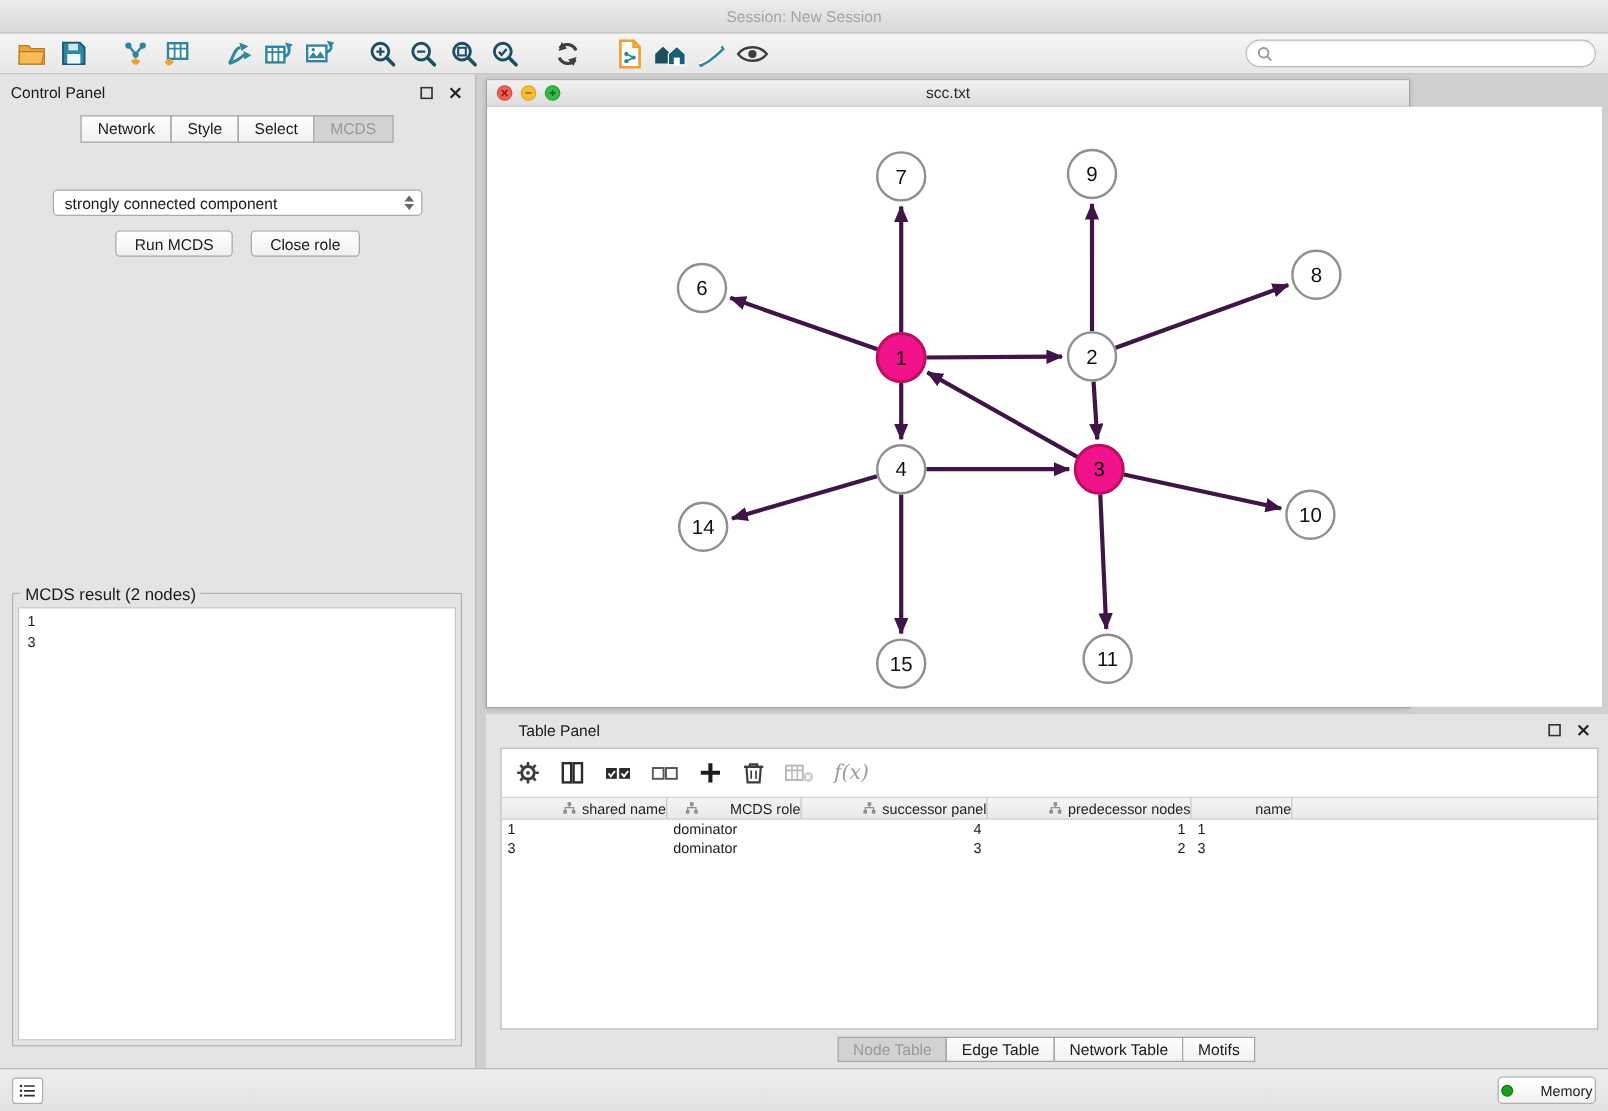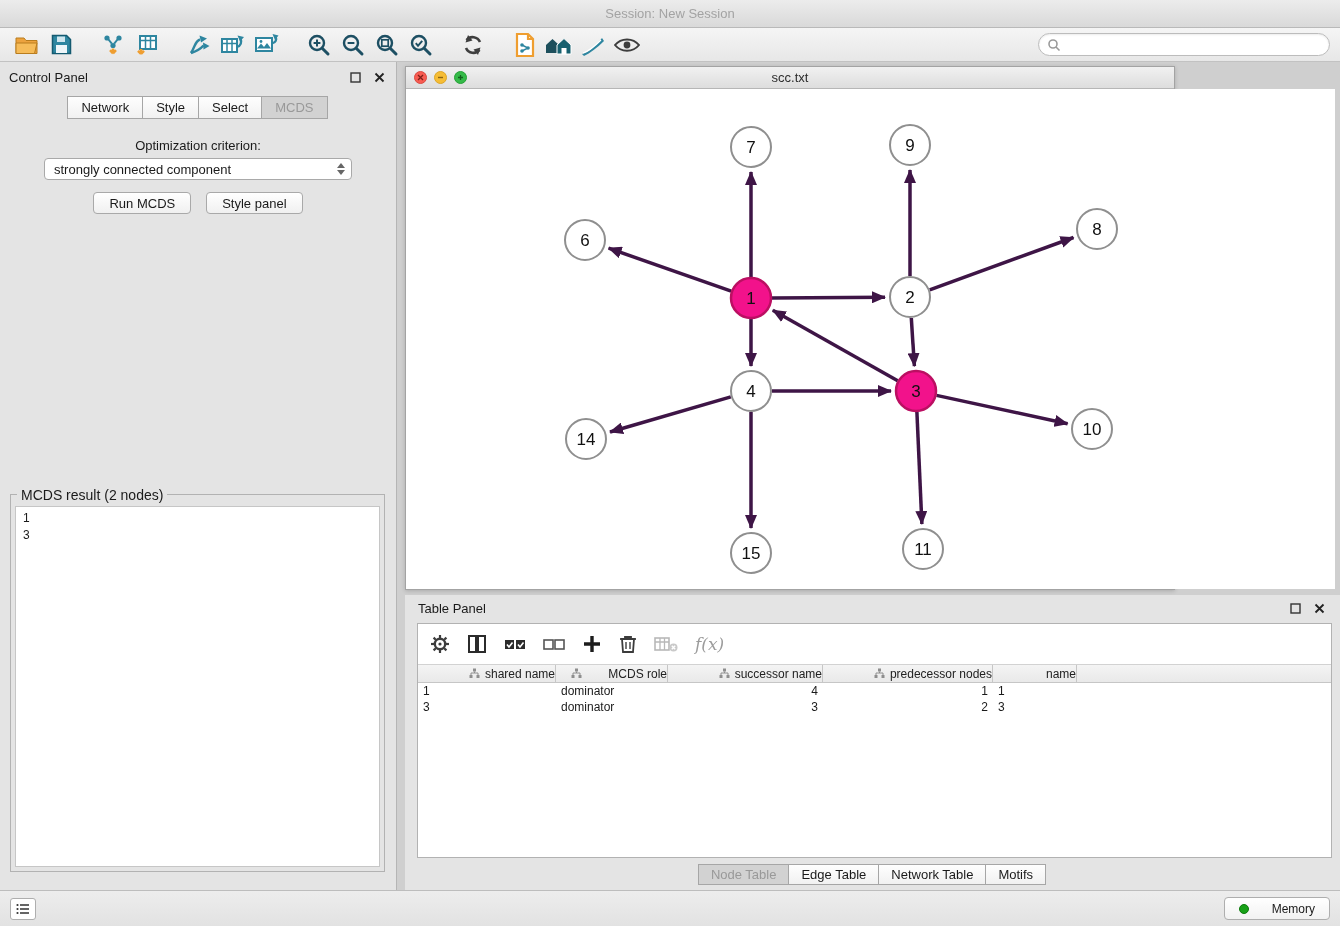--- a/index.html
+++ b/index.html
@@ -43,39 +43,39 @@
 
 
 .net-window{position:absolute;left:405px;top:4px;width:770px;height:524px;border:1px solid #a3a3a3;background:#fff;box-shadow:0 1px 4px rgba(0,0,0,.18);}
 .net-titlebar{height:22px;background:linear-gradient(#f1f1f1,#dddddd);border-bottom:1px solid #b6b6b6;position:relative;display:flex;align-items:center;justify-content:center;font-size:13px;color:#2d2d2d;}
 .traffic{position:absolute;left:8px;top:4px;display:flex;gap:7px;}
 .tl{width:13px;height:13px;border-radius:50%;display:flex;align-items:center;justify-content:center;}
 .net-canvas{position:relative;width:929px;height:500px;background:#fff;}
 
 
 .table-panel{position:absolute;left:405px;top:533px;right:0;bottom:0;background:#e4e4e4;}
-.tp-header{height:26px;display:flex;align-items:center;padding:0 13px;font-size:13px;}
+.tp-header{height:26px;display:flex;align-items:center;padding:0 13px;font-size:13px;margin-left:14px;}
 .tp-header .spacer{flex:1;}
 .tp-body{position:absolute;left:12px;right:8px;top:28px;bottom:32px;background:#fff;border:1px solid #b2b2b2;overflow:hidden;}
 .tp-toolbar{height:40px;display:flex;align-items:center;padding:0 12px;gap:17px;}
 .fx{font-family:"DejaVu Serif","Liberation Serif",serif;font-style:italic;font-size:17px;color:#9c9c9c;}
 .tbl-head{display:flex;height:19px;background:linear-gradient(#f4f4f4,#e9e9e9);border-top:1px solid #d2d2d2;border-bottom:1px solid #c6c6c6;font-size:12px;}
 .th{display:flex;align-items:center;justify-content:flex-end;gap:5px;border-right:1px solid #c6c6c6;color:#222;}
 .tr{display:flex;height:16px;align-items:center;font-size:12px;}
 .td{padding:0 5px;overflow:hidden;white-space:nowrap;}
 .td.num{text-align:right;}
 .w0{width:138px;}.w1{width:112px;gap:26px;}.w2{width:155px;}.w3{width:170px;}.w4{width:84px;}
 .tp-tabs{position:absolute;bottom:5px;left:0;right:0;display:flex;justify-content:center;}
 .tp-tab{border:1px solid #a6a6a6;background:linear-gradient(#fefefe,#f1f1f1);padding:2px 12px;font-size:13px;margin-left:-1px;cursor:default;}
 .tp-tab.active{background:#d2d2d2;color:#999;}
 
 
 .statusbar{position:absolute;left:0;right:0;bottom:0;height:36px;background:linear-gradient(#ededed,#e2e2e2);border-top:1px solid #bdbdbd;display:flex;align-items:center;padding:0 10px;}
 .list-btn{width:26px;height:22px;border:1px solid #aeaeae;border-radius:3px;background:#fff;display:flex;align-items:center;justify-content:center;}
-.memory-btn{margin-left:auto;height:23px;border:1px solid #aeaeae;border-radius:4px;background:linear-gradient(#ffffff,#f2f2f2);display:flex;align-items:center;gap:23px;padding:0 14px;font-size:12px;}
+.memory-btn{margin-left:auto;height:23px;border:1px solid #aeaeae;border-radius:4px;background:linear-gradient(#ffffff,#f2f2f2);display:flex;align-items:center;gap:23px;padding:0 2px;font-size:12px;}
 .memdot{width:10px;height:10px;border-radius:50%;background:#18a118;border:1px solid #0d7a0d;}
 svg{display:block;}
 </style>
 </head>
 <body>
 
 <div class="titlebar">
   <span>Session: New Session</span>
 </div>
 
@@ -263,31 +263,30 @@
             <path d="M1.5,1.5 L9.5,9.5 M9.5,1.5 L1.5,9.5" stroke="#222" stroke-width="1.8"></path>
           </svg>
         </span>
     </div>
     <div class="cp-tabs">
       <div class="cp-tab">Network</div>
       <div class="cp-tab">Style</div>
       <div class="cp-tab">Select</div>
       <div class="cp-tab active">MCDS</div>
     </div>
-    <div class="cp-opt-label">Optimization criterion:</div>
     <div class="cp-select">
       <span class="sel-label">strongly connected component</span>
       <span class="stepper">
           <span class="up"></span>
           <span class="dn"></span>
         </span>
     </div>
     <div class="cp-buttons">
       <div class="btn">Run MCDS</div>
-      <div class="btn">Style panel</div>
+      <div class="btn">Close role</div>
     </div>
     <div class="mcds-fieldset">
       <div class="mcds-legend">MCDS result (2 nodes)</div>
       <div class="result-box">
         <div class="line">1</div>
         <div class="line">3</div>
       </div>
     </div>
   </div>
 
@@ -456,21 +455,21 @@
             </svg>
           <span>MCDS role</span>
         </div>
         <div class="th w2">
           <svg width="11" height="11" viewBox="0 0 11 11">
               <rect x="4" y="0.5" width="3" height="3" fill="#8e8e8e"></rect>
               <rect x="0.5" y="7" width="3" height="3" fill="#8e8e8e"></rect>
               <rect x="7.5" y="7" width="3" height="3" fill="#8e8e8e"></rect>
               <path d="M5.5,3.5 v1.5 M2,7 v-2 h7 v2" stroke="#8e8e8e" fill="none"></path>
             </svg>
-          <span>successor name</span>
+          <span>successor panel</span>
         </div>
         <div class="th w3">
           <svg width="11" height="11" viewBox="0 0 11 11">
               <rect x="4" y="0.5" width="3" height="3" fill="#8e8e8e"></rect>
               <rect x="0.5" y="7" width="3" height="3" fill="#8e8e8e"></rect>
               <rect x="7.5" y="7" width="3" height="3" fill="#8e8e8e"></rect>
               <path d="M5.5,3.5 v1.5 M2,7 v-2 h7 v2" stroke="#8e8e8e" fill="none"></path>
             </svg>
           <span>predecessor nodes</span>
         </div>

